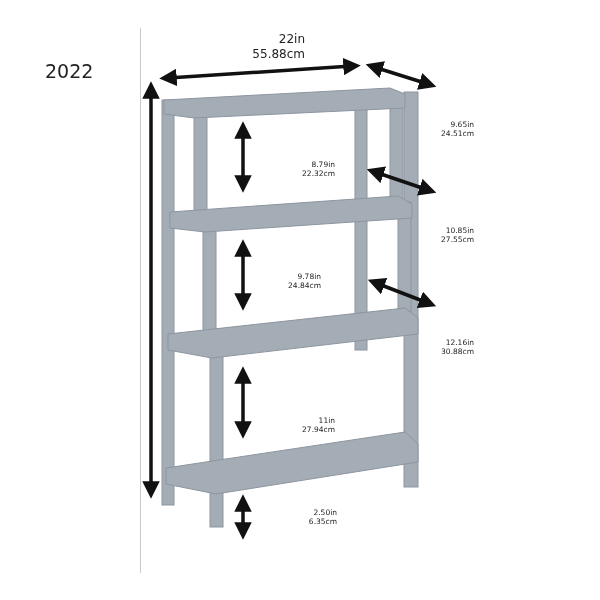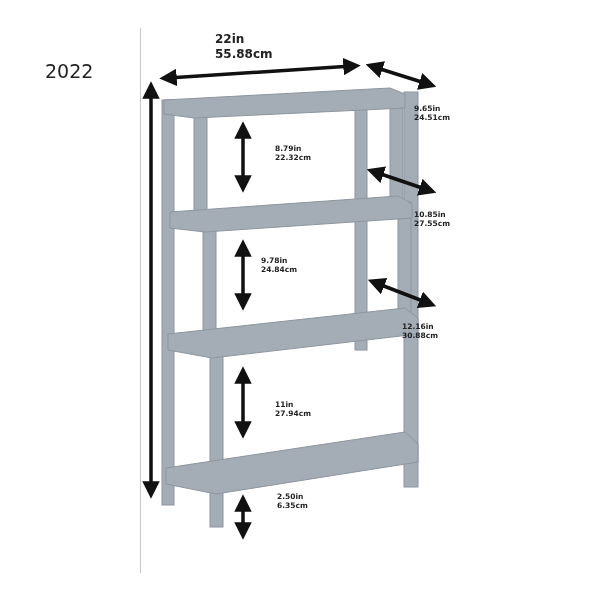--- a/index.html
+++ b/index.html
@@ -2,23 +2,23 @@
 <html><head>
   <meta charset="utf-8">
   <style>
     html, body { margin: 0; padding: 0; background: #ffffff; }
     body { width: 600px; height: 600px; overflow: hidden; position: relative;
            font-family: "DejaVu Sans", sans-serif; }
     .stage { position: absolute; left: 0; top: 0; width: 600px; height: 600px; }
     .year { position: absolute; left: 0; top: 60px; font-size: 19px; color: #222;
             font-family: "DejaVu Sans", sans-serif; padding-left: 45px; }
     .vline { position: absolute; left: 140px; top: 28px; width: 1px; height: 545px; background: #c8c8c8; }
-    .lbl { position: absolute; text-align: left; color: #222; font-weight: bold; line-height: 1.25; }
+    .lbl { position: absolute; text-align: right; color: #222; font-weight: normal; line-height: 1.25; }
     .lbl.big { font-size: 12px; }
-    .lbl.small { font-size: 7.5px; }
+    .lbl.small { font-size: 7.5px; margin-top: 16px; }
     .lbl span { display: block; }
   </style>
 </head>
 <body>
 
 <div class="stage">
   <div class="year">2022</div>
   <div class="vline"></div>
 
   <svg width="600" height="600" viewBox="0 0 600 600" style="position:absolute;left:0;top:0">
@@ -67,21 +67,21 @@
     <span>55.88cm</span>
   </div>
   <div class="lbl small" style="left:414px;top:104px;width:60px">
     <span>9.65in</span>
     <span>24.51cm</span>
   </div>
   <div class="lbl small" style="left:414px;top:210px;width:60px">
     <span>10.85in</span>
     <span>27.55cm</span>
   </div>
-  <div class="lbl small" style="left:402px;top:322px;width:60px">
+  <div class="lbl small" style="left:414px;top:322px;width:60px">
     <span>12.16in</span>
     <span>30.88cm</span>
   </div>
   <div class="lbl small" style="left:275px;top:144px;width:60px">
     <span>8.79in</span>
     <span>22.32cm</span>
   </div>
   <div class="lbl small" style="left:261px;top:256px;width:60px">
     <span>9.78in</span>
     <span>24.84cm</span>

